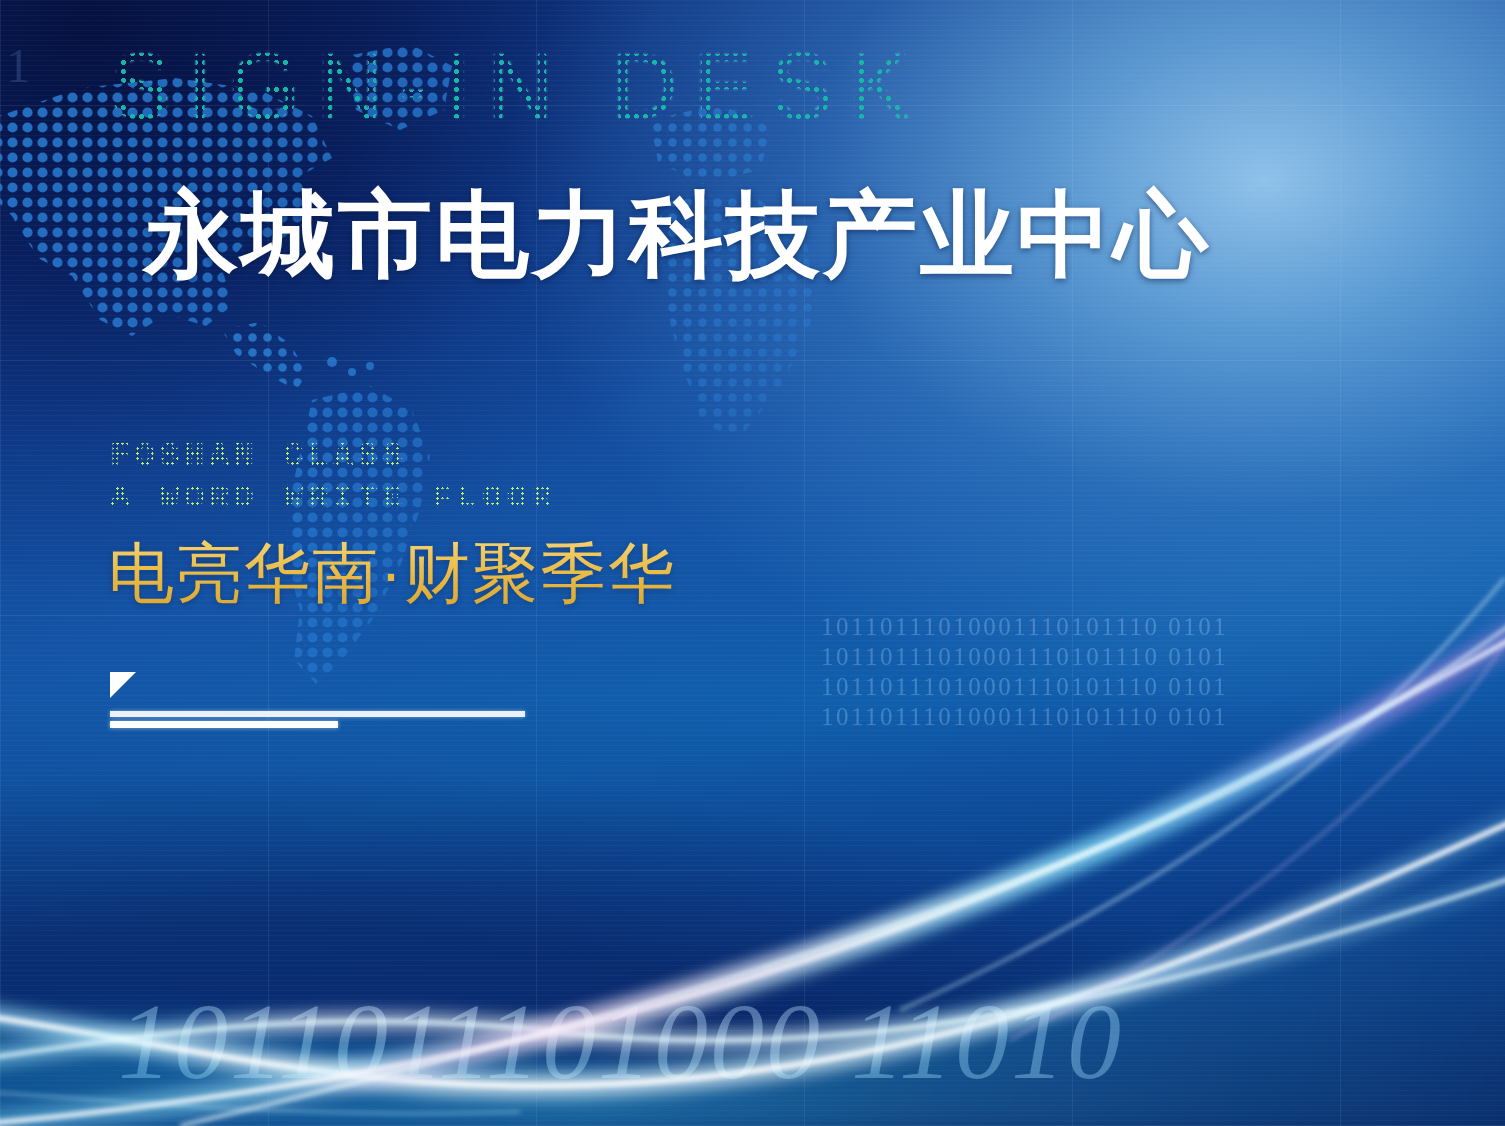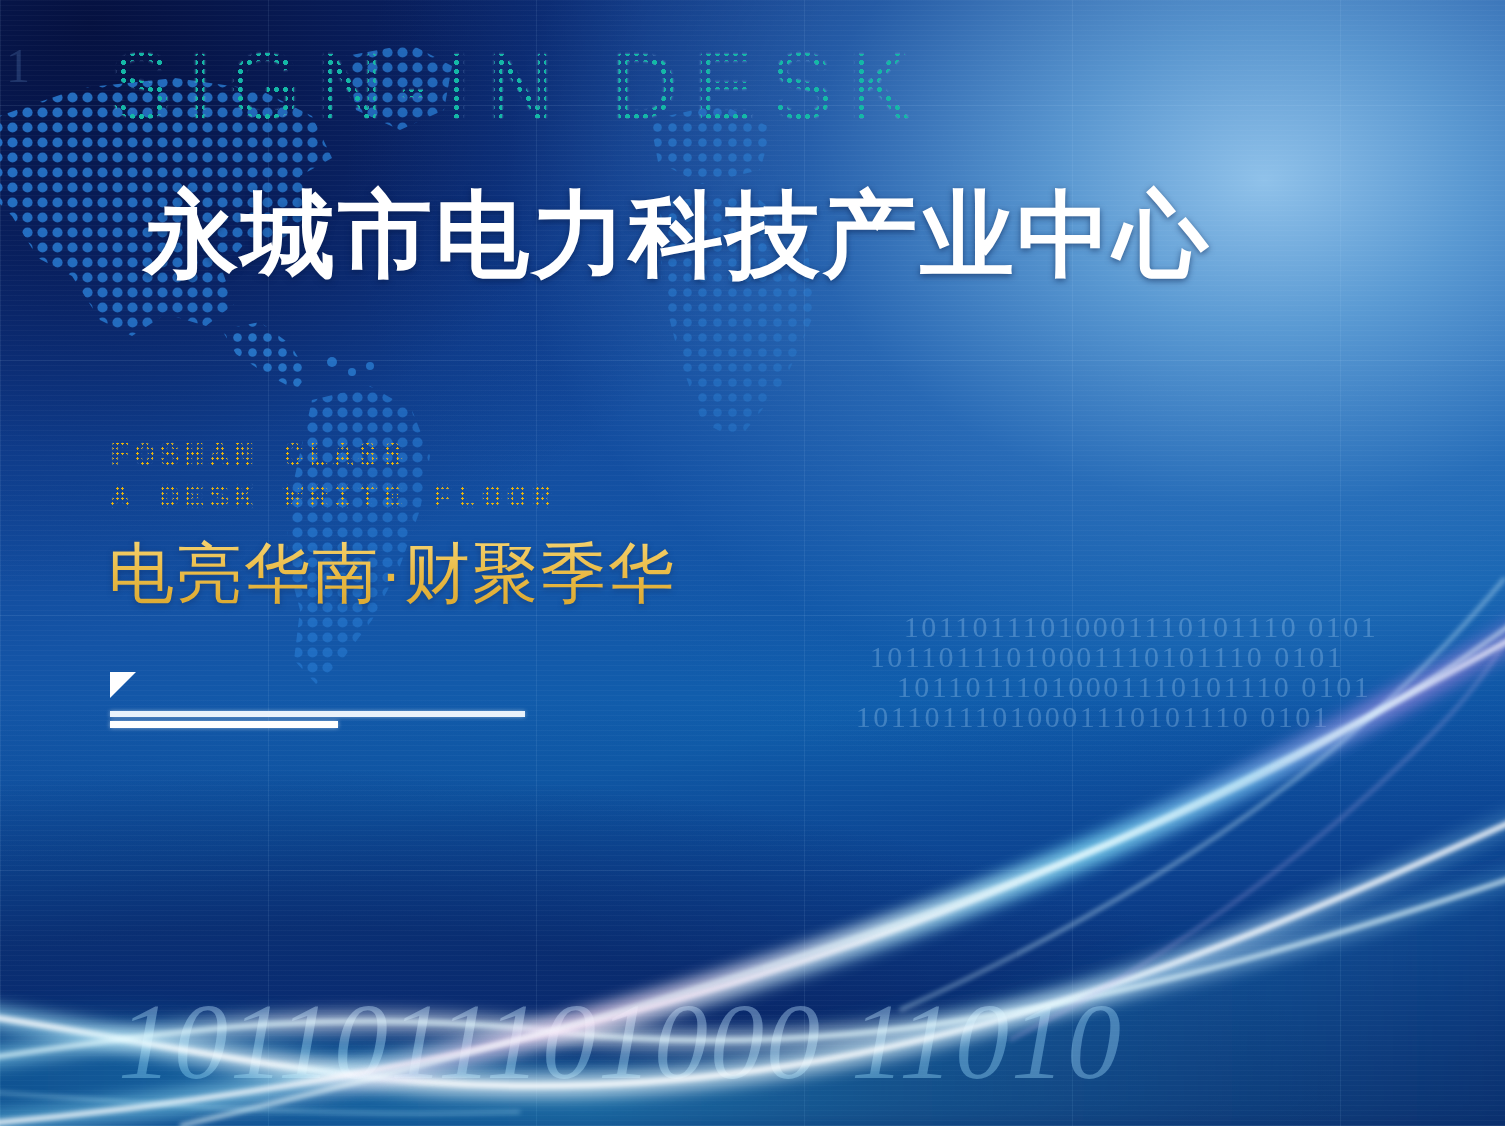--- a/index.html
+++ b/index.html
@@ -87,23 +87,23 @@
     opacity: .92;
   }
   .worldmap svg { width: 100%; height: 100%; display: block; }
 
   
   .binary-block {
     position: absolute;
     right: 44px;
     top: 612px;
     width: 640px;
-    text-align: center;
+    text-align: left;
     font-family: "Liberation Serif", serif;
-    font-size: 30px;
+    font-size: 25px;
     letter-spacing: 2.5px;
     line-height: 30px;
     color: rgba(175,215,250,0.30);
     white-space: nowrap;
   }
   .binary-block div { display: block; }
   .binary-block div:nth-child(2) { margin-right: 68px; }
   .binary-block div:nth-child(3) { margin-right: 14px; }
   .binary-block div:nth-child(4) { margin-right: 96px; }
 
@@ -169,21 +169,21 @@
 
   .subtitle-en {
     position: absolute;
     left: 110px;
     top: 436px;
     font-family: "Liberation Mono", "DejaVu Sans Mono", monospace;
     font-weight: bold;
     font-size: 33px;
     letter-spacing: 5px;
     line-height: 42px;
-    color: #eab308;
+    color: #bef264;
     text-shadow: 0 0 2px rgba(190,220,255,0.5);
     -webkit-mask-image: radial-gradient(circle at 50% 50%, #000 34%, rgba(0,0,0,0) 36%);
     mask-image: radial-gradient(circle at 50% 50%, #000 34%, rgba(0,0,0,0) 36%);
     -webkit-mask-size: 5px 5px;
     mask-size: 5px 5px;
     -webkit-mask-repeat: repeat;
     mask-repeat: repeat;
   }
   .subtitle-en span { display: block; }
 
@@ -355,21 +355,21 @@
   <div class="content">
 
     <div class="sign-in-desk">SIGN-IN DESK</div>
 
     <div class="main-title">
       <span class="ln1">永城市电力科技产业中心</span>
     </div>
 
     <div class="subtitle-en">
       <span>FOSHAN CLASS</span>
-      <span>A DESK WRITE FLOOR</span>
+      <span>A WORD WRITE FLOOR</span>
     </div>
 
     <div class="tagline">电亮华南·财聚季华</div>
 
     <div class="deco">
       <div class="deco-tri"></div>
       <div class="deco-rule-1"></div>
       <div class="deco-rule-2"></div>
     </div>
 

